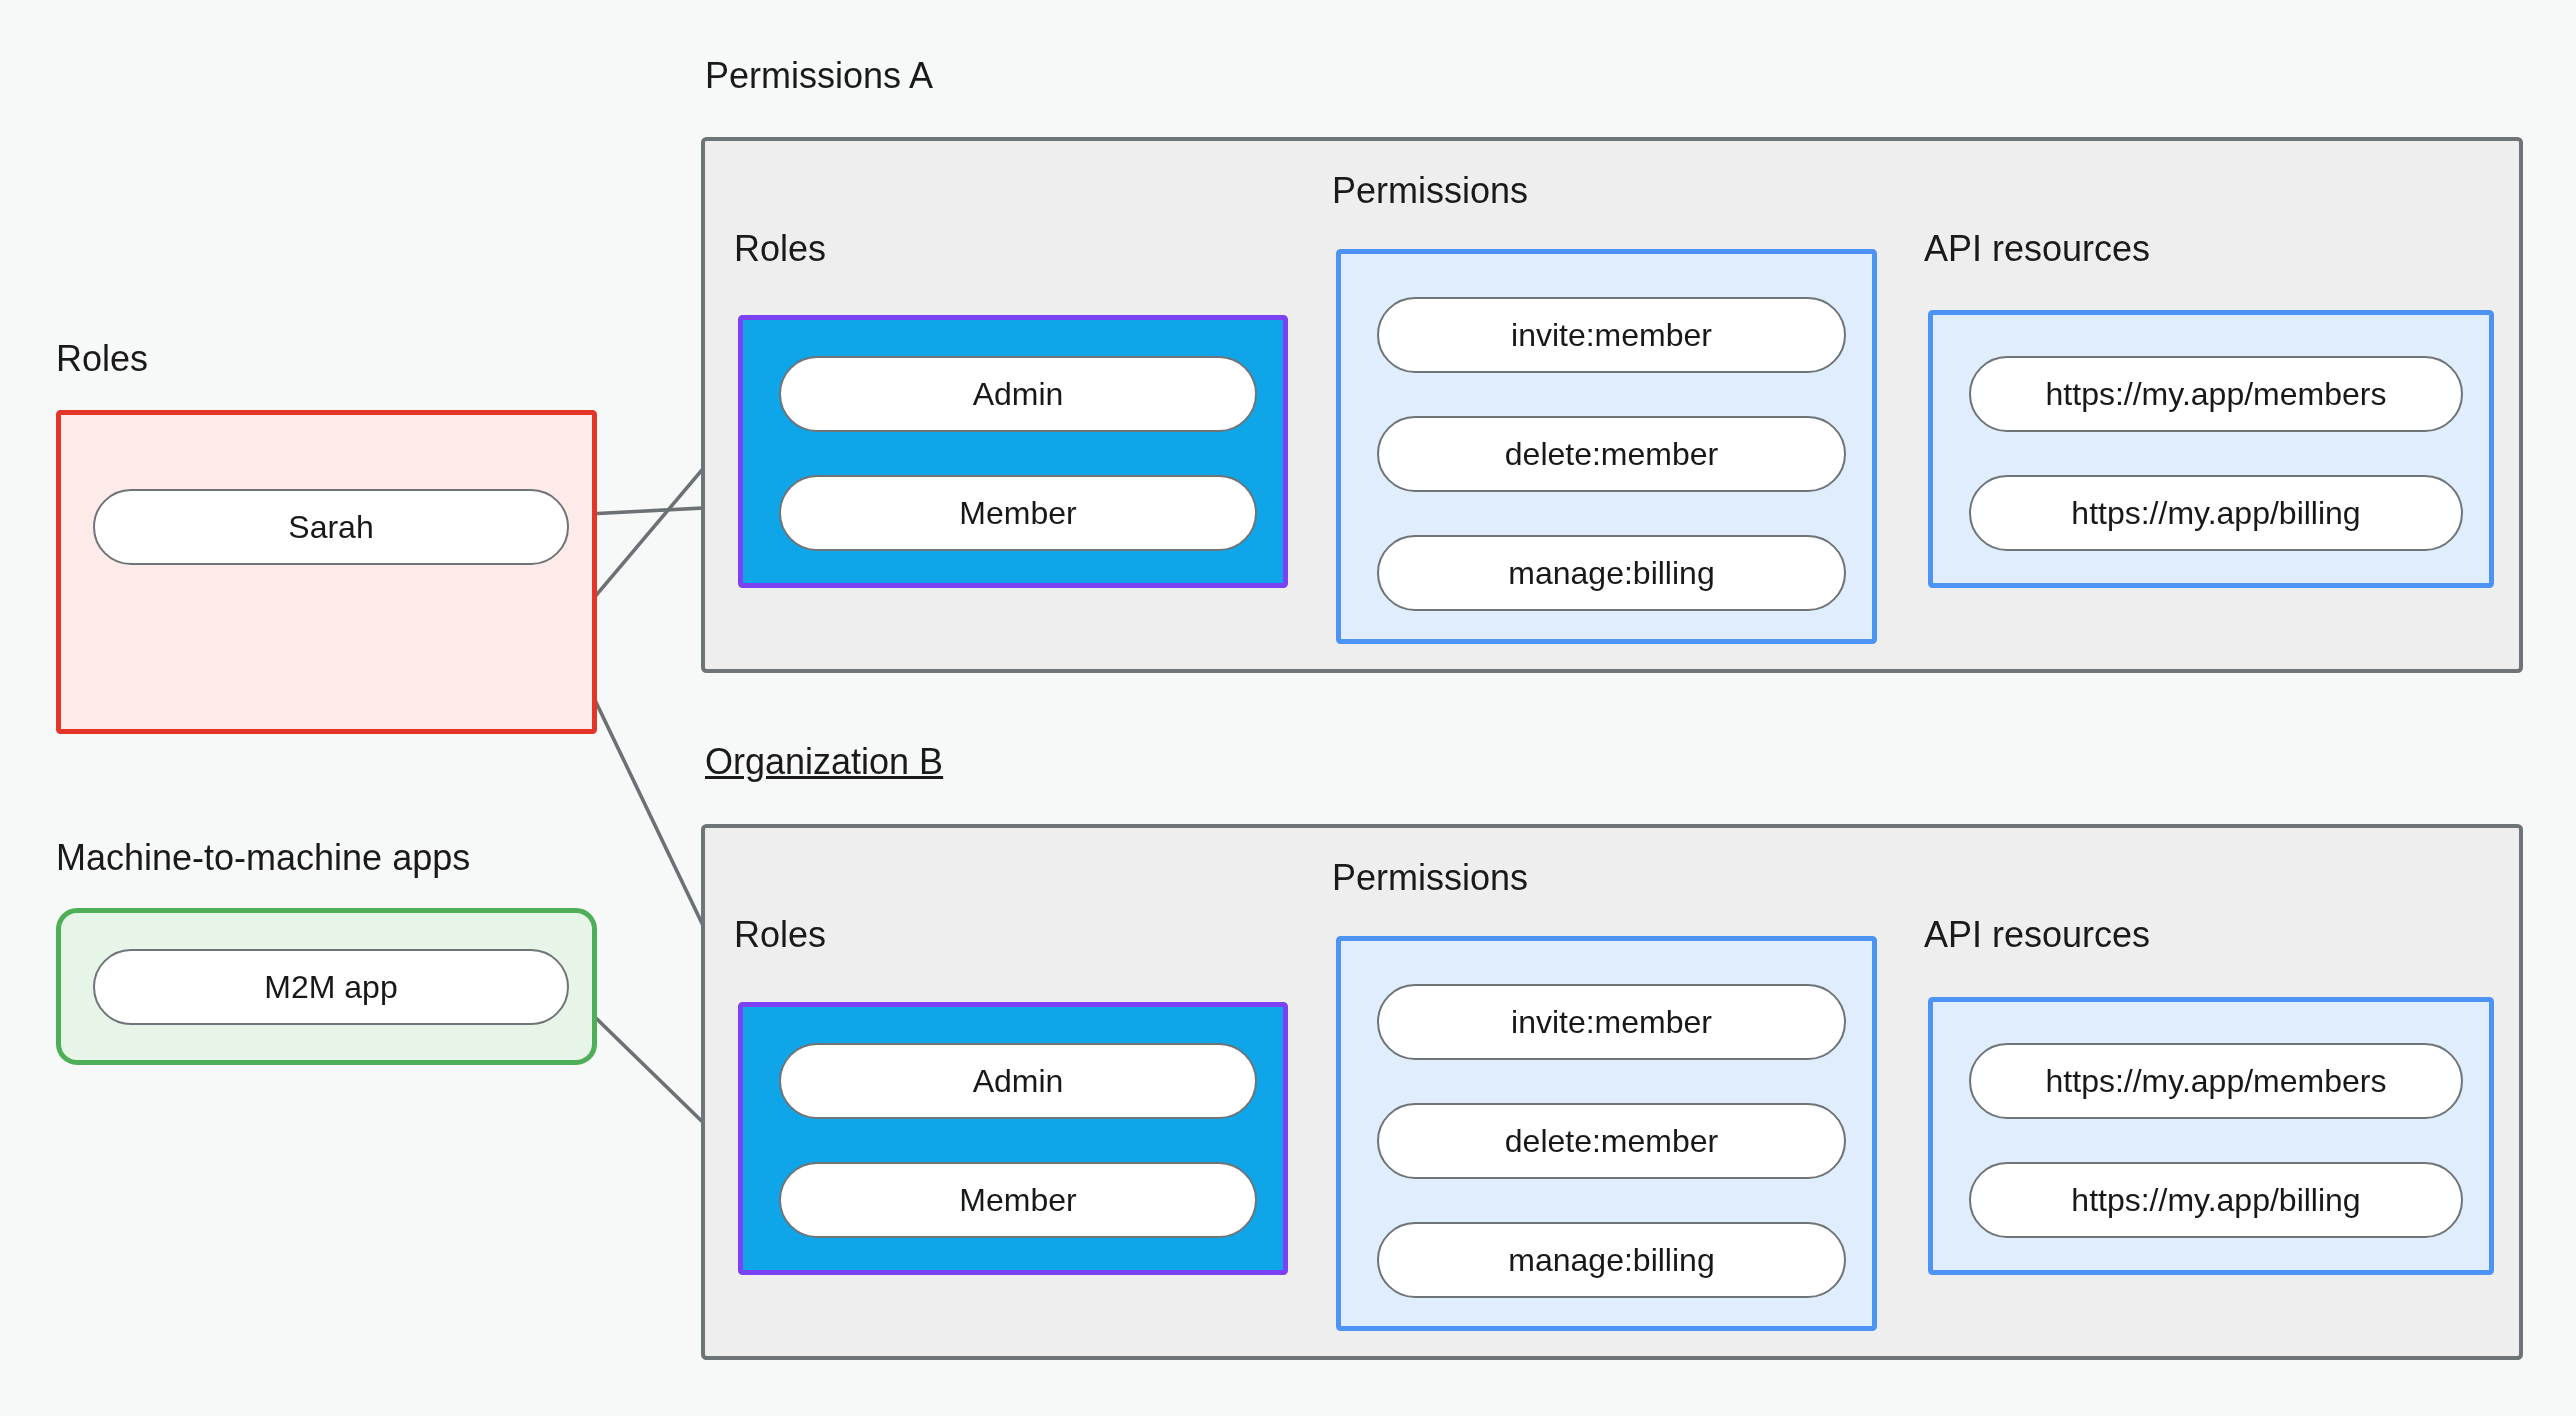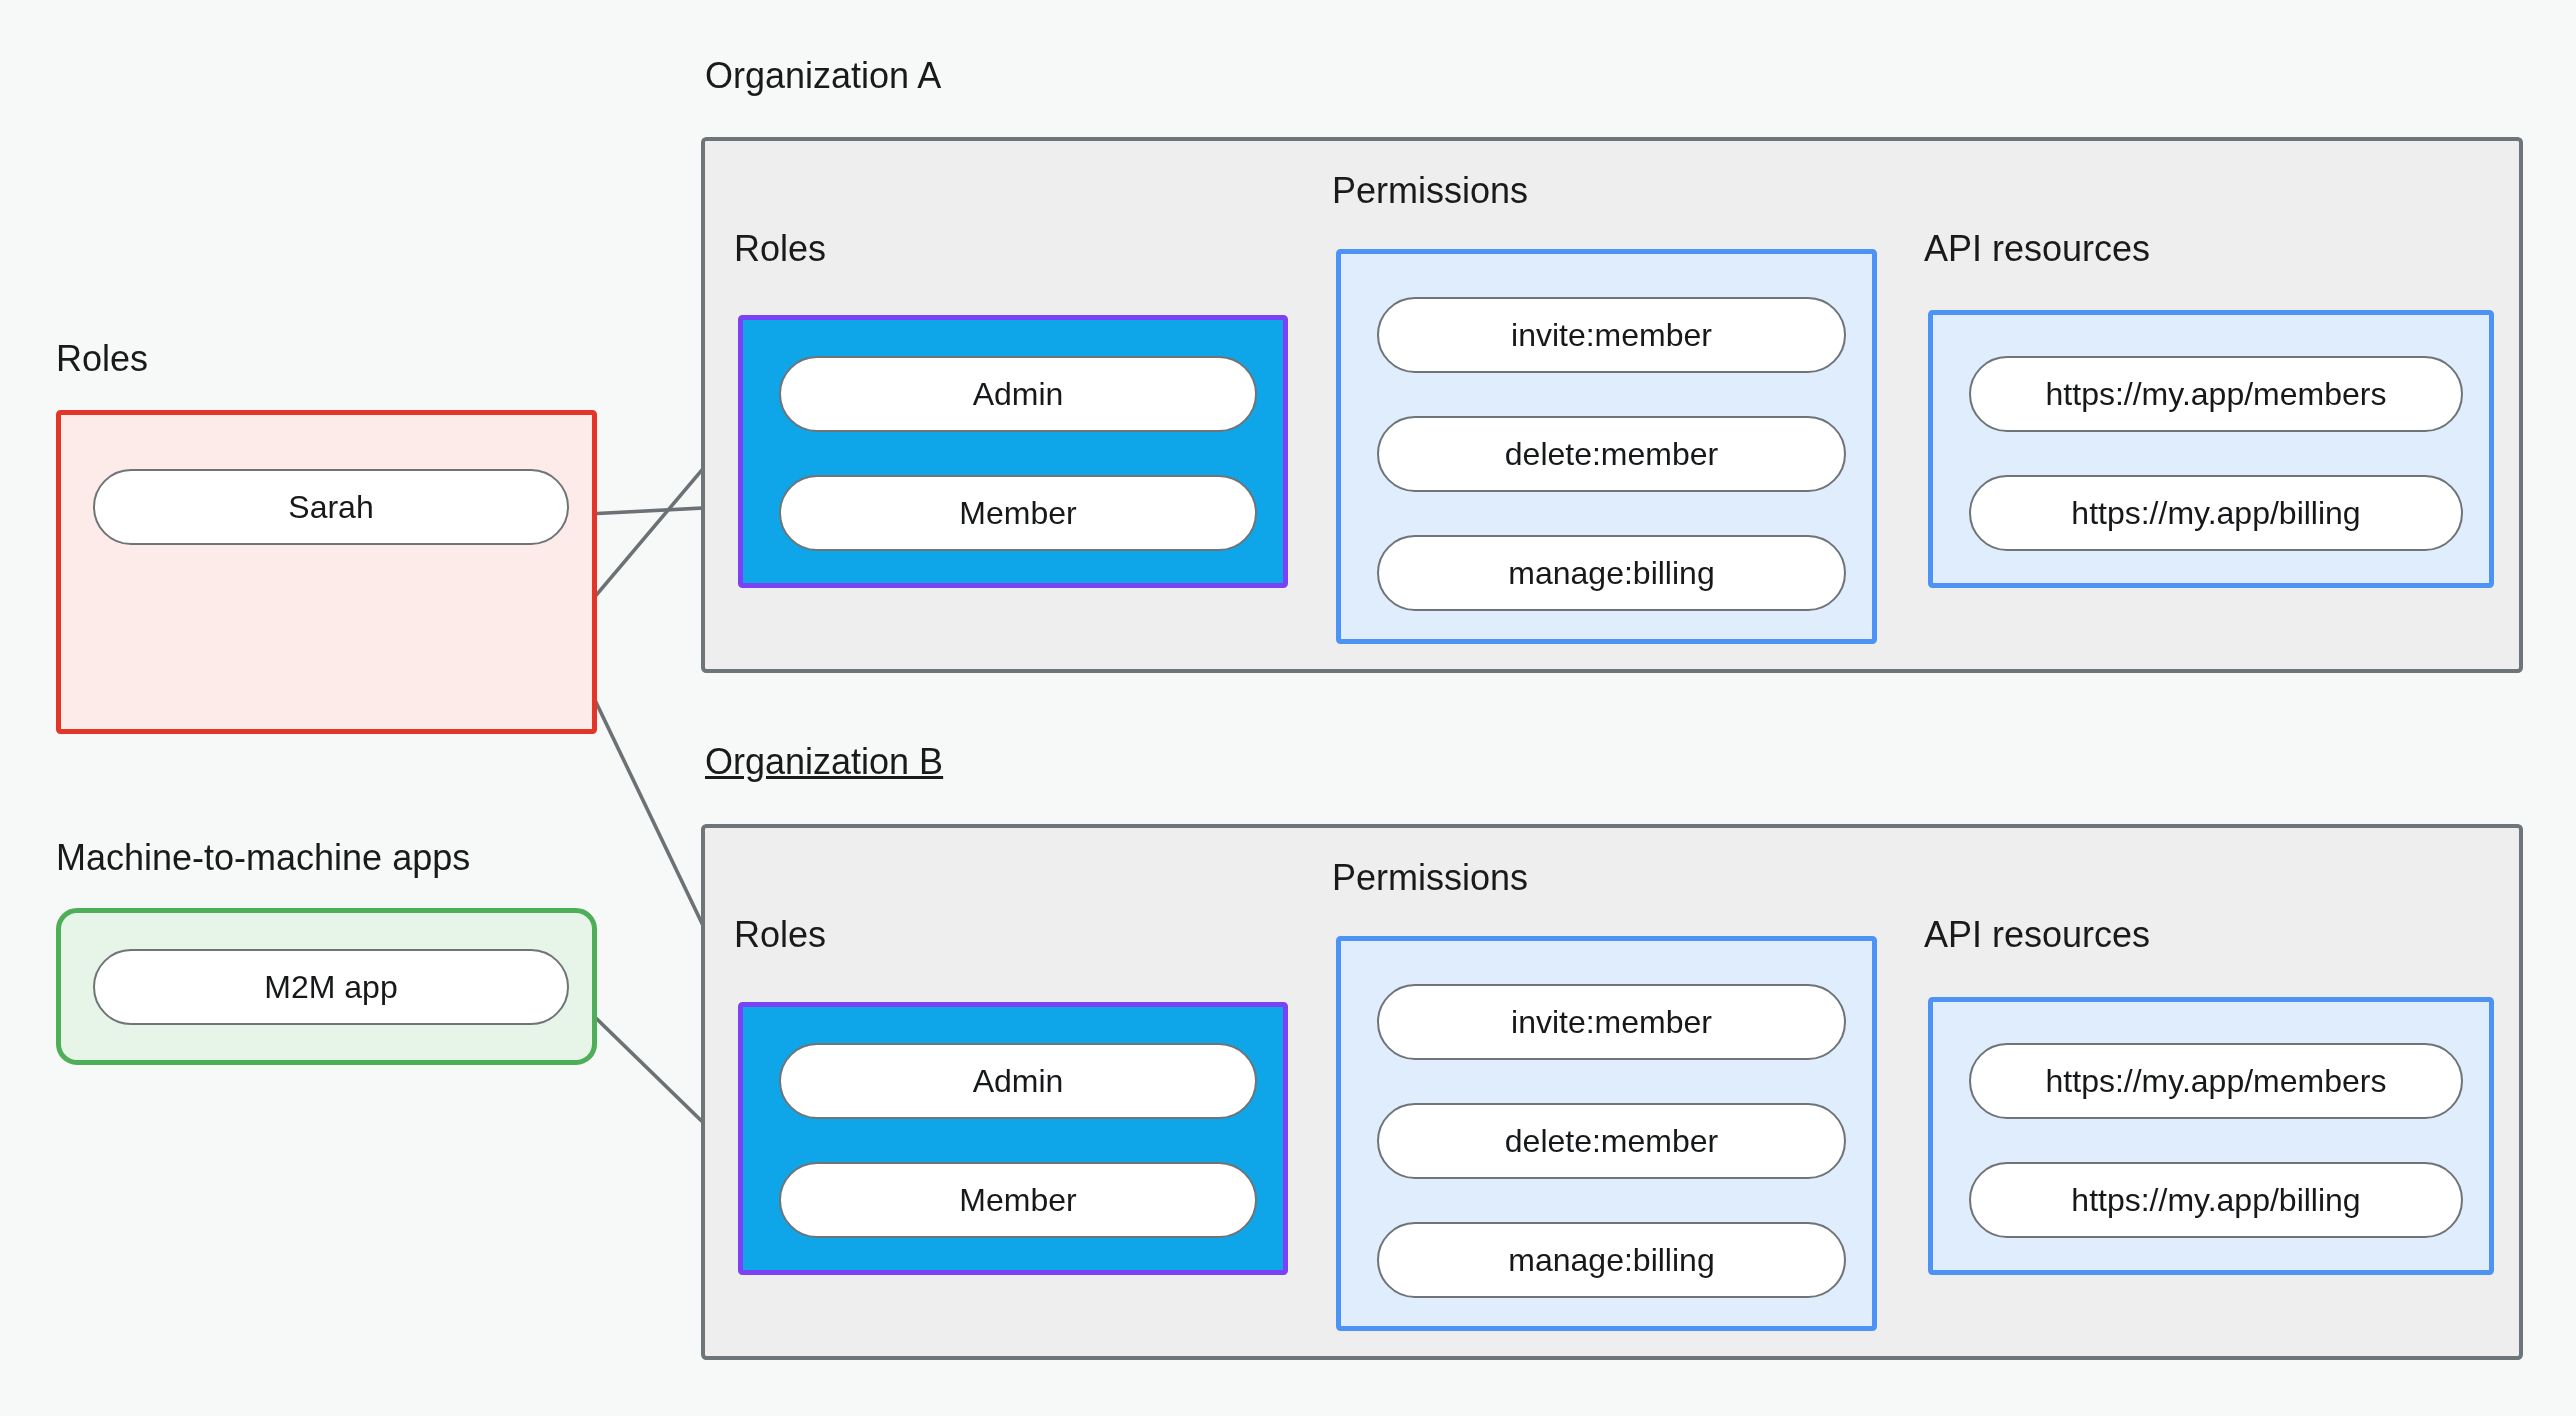--- a/index.html
+++ b/index.html
@@ -135,33 +135,33 @@
       <circle cx="1518" cy="1122" r="11"></circle>
       <circle cx="1518" cy="1256" r="11"></circle>
       <circle cx="1518" cy="1388" r="11"></circle>
       <circle cx="2175" cy="1190" r="11"></circle>
       <circle cx="2175" cy="1322" r="11"></circle>
     </g>
   </svg>
 
   <div class="caption" style="left:56px; top:341px;">Roles</div>
   <div class="caption" style="left:56px; top:840px;">Machine-to-machine apps</div>
-  <div class="caption" style="left:705px; top:58px;">Organization A</div>
+  <div class="caption" style="left:705px; top:58px;">Permissions A</div>
   <div class="caption" style="left:705px; top:744px;text-decoration:underline;">Organization B</div>
 
   <div class="caption" style="left:734px; top:231px;">Roles</div>
   <div class="caption" style="left:1332px; top:173px;">Permissions</div>
   <div class="caption" style="left:1924px; top:231px;">API resources</div>
 
   <div class="caption" style="left:734px; top:917px;">Roles</div>
   <div class="caption" style="left:1332px; top:860px;">Permissions</div>
   <div class="caption" style="left:1924px; top:917px;">API resources</div>
 
   <div class="group users" style="left:56px; top:410px; width:541px; height:324px;">
-    <div class="pill" style="left:32px; top:54px; width:476px; height:76px;">Sarah</div>
+    <div class="pill" style="left:32px; top:74px; width:476px; height:76px;">Sarah</div>
   </div>
 
   <div class="group m2m" style="left:56px; top:908px; width:541px; height:157px;border-radius:21px;">
     <div class="pill" style="left:32px; top:36px; width:476px; height:76px;">M2M app</div>
   </div>
 
   <div class="group org" style="left:701px; top:137px; width:1822px; height:536px;">
 
     <div class="group roles" style="left:33px; top:174px; width:550px; height:273px;">
       <div class="pill" style="left:36px; top:36px; width:478px; height:76px;">Admin</div>

